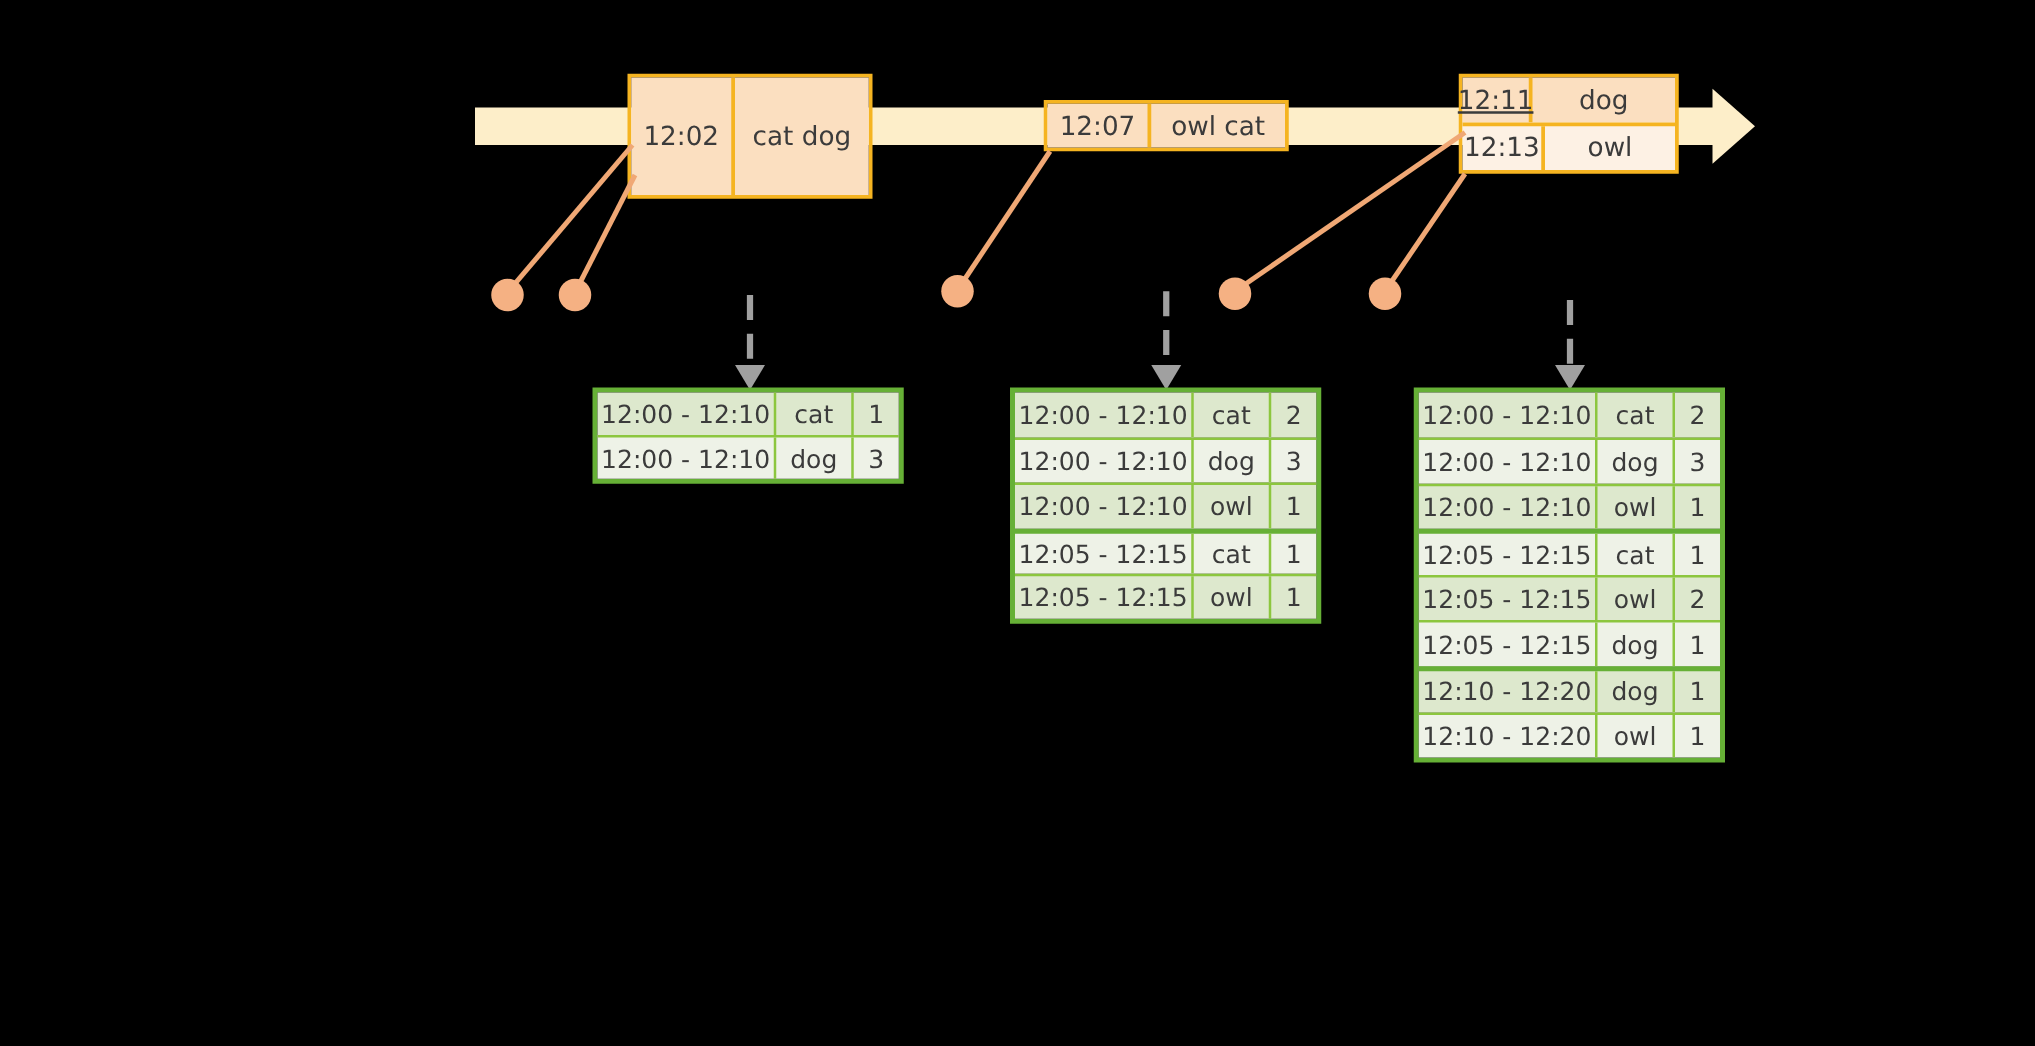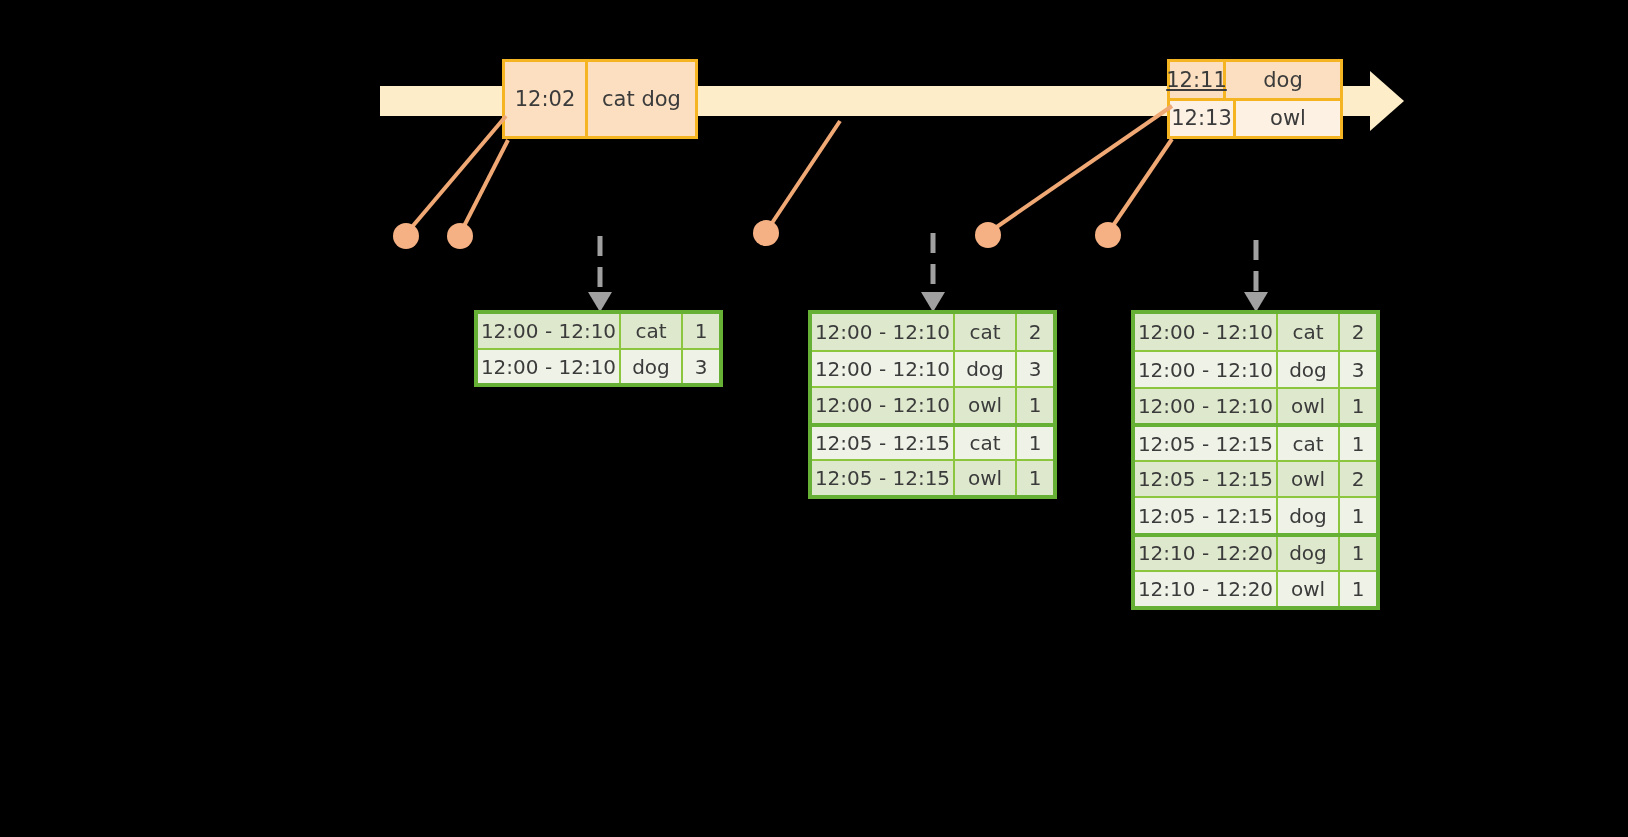--- a/index.html
+++ b/index.html
@@ -113,27 +113,33 @@
   }
 </style>
 </head>
 <body>
 
 <div id="stage">
 
   <div class="timeline-bar" style="left:380px; top:86px; width:1000px; height:30px;"></div>
   <div class="timeline-head" style="left:1370px; top:71px;"></div>
 
-  <div class="evt-box" style="left:502px; top:59px; width:196px; height:80px;">
+  <div class="evt-box" style="left:502px; top:59px; width:196px; height:100px;">
     <div class="evt-row shade-a">
       <div class="evt-cell c-time" style="width:83px;">12:02</div>
       <div class="evt-cell c-val" style="flex:1;">cat dog</div>
     </div>
   </div>
 
+  <div class="evt-box" style="left:835px; top:80px; width:196px; height:41px;">
+    <div class="evt-row shade-a">
+      <div class="evt-cell c-time" style="width:83px;">12:07</div>
+      <div class="evt-cell c-val" style="flex:1;">owl cat</div>
+    </div>
+  </div>
 
   <div class="evt-box" style="left:1167px; top:59px; width:176px; height:80px;">
     <div class="evt-row shade-a">
       <div class="evt-cell c-time" style="width:56px;text-decoration:underline;">12:11</div>
       <div class="evt-cell c-val" style="flex:1;">dog</div>
     </div>
     <div class="evt-row shade-b">
       <div class="evt-cell c-time" style="width:66px;">12:13</div>
       <div class="evt-cell c-val" style="flex:1;">owl</div>
     </div>

